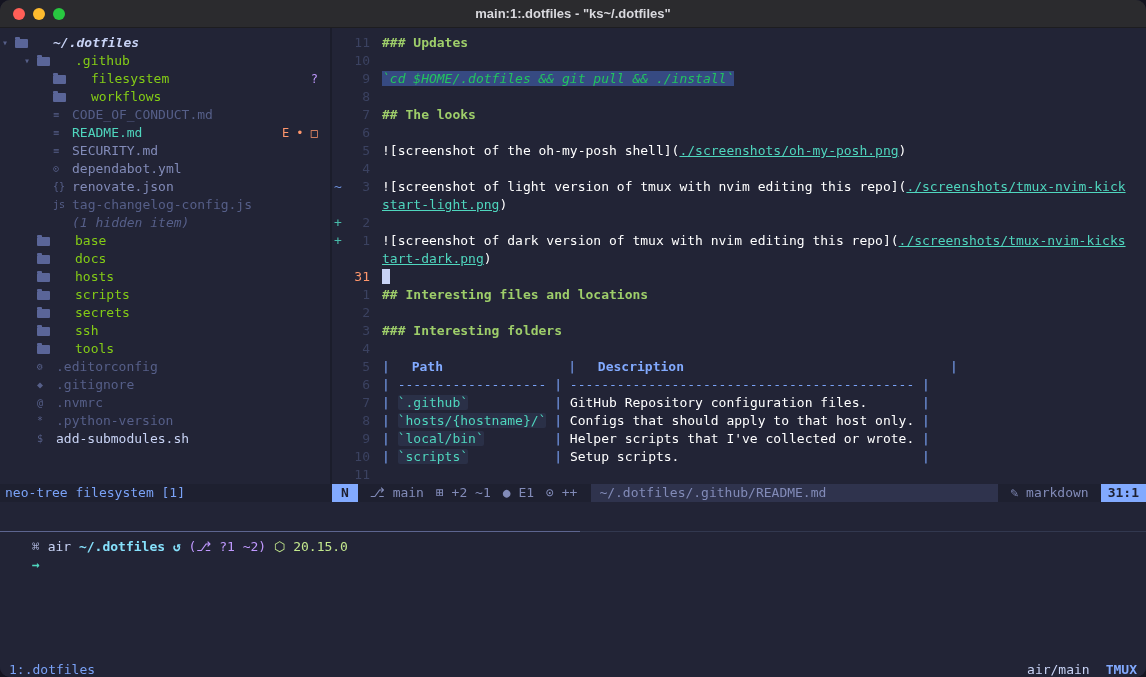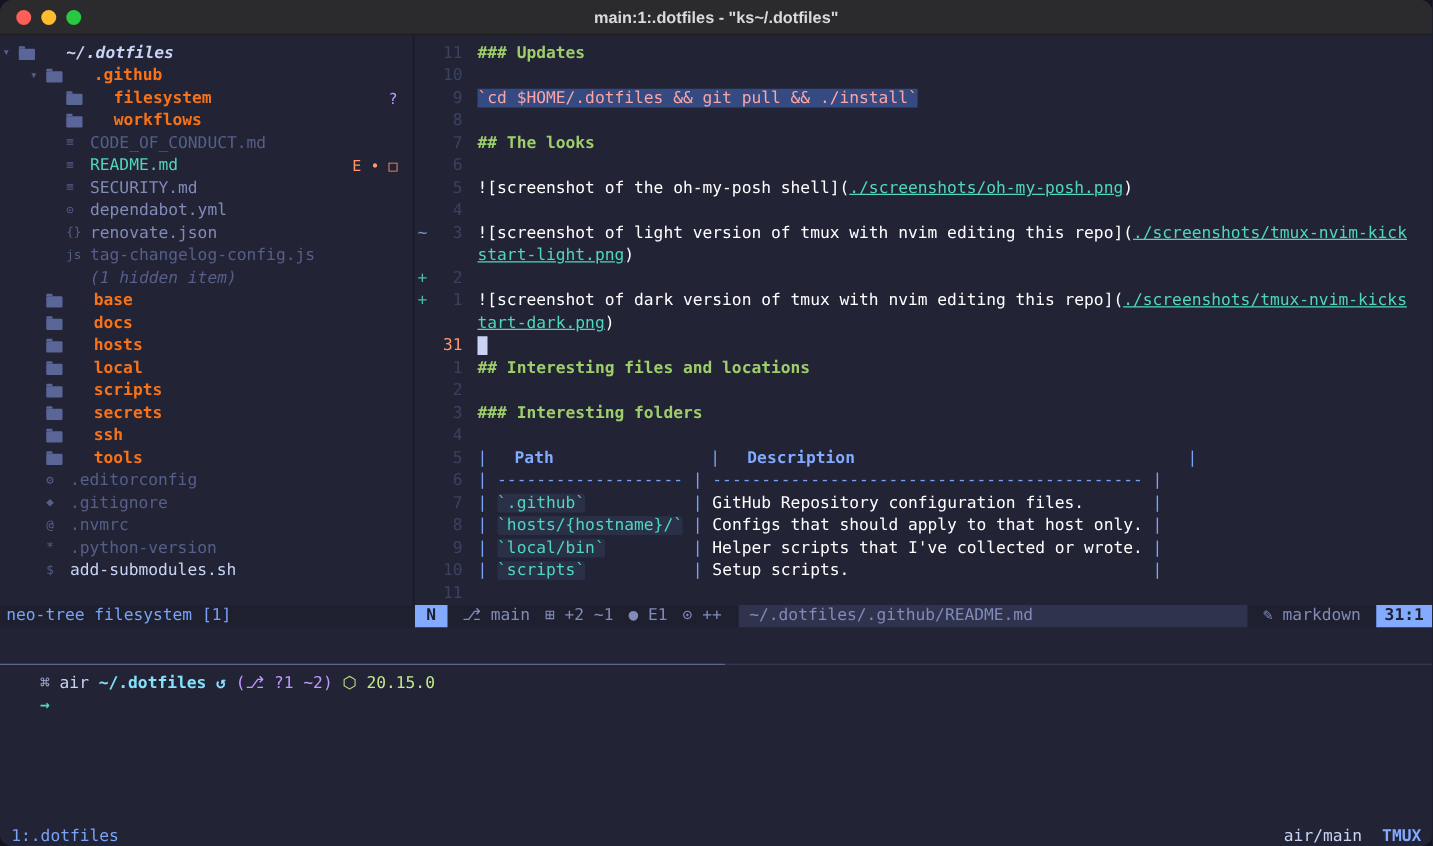--- a/index.html
+++ b/index.html
@@ -21,21 +21,21 @@
   .srow { height:18px; display:flex; align-items:center; position:relative; }
   .ind0 { padding-left:2px; } .ind1 { padding-left:24px; } .ind2 { padding-left:40px; }
   .chev { width:13px; flex:none; color:#565f89; font-size:10px; }
   .fico { display:none; width:13px; height:9px; background:#5a6598; border-radius:1px; position:relative; margin-right:6px; flex:none; }
   .fico.on { display:inline-block; }
   .fico::before { content:""; position:absolute; top:-2px; left:0; width:5px; height:2px; background:inherit; border-radius:1px 1px 0 0; }
   .gico { width:19px; flex:none; color:#565f89; font-size:10px; }
   .slabel { white-space:pre; }
   .sbadge { position:absolute; right:12px; white-space:pre; font-size:12px; }
   .c-root { color:#c8d3f5; font-style:italic; font-weight:700; }
-  .c-folder { color:#f97316;font-weight:bold; }
+  .c-folder { color:#84cc16; }
   .c-dim { color:#565f89; }
   .c-mid { color:#828bb8; }
   .c-bright { color:#c8d3f5; }
   .c-sel { color:#4fd6be; }
   .i { font-style:italic; }
   .b-q { color:#c099ff; }
   .b-marks { color:#ff966c; }
   .vsep { position:absolute; left:330px; top:0; width:2px; height:456px; background:#1b1d2b; }
 
   
@@ -43,21 +43,21 @@
   .eline { height:18px; display:flex; }
   .sign { width:12px; flex:none; text-align:center; opacity:.85; }
   .s-ch { color:#7aa2f7; } .s-add { color:#4fd6be; }
   .lnum { width:26px; flex:none; text-align:right; color:#3b4261; }
   .lnum.cur { color:#ff966c; }
   .ltext { margin-left:12px; white-space:pre; }
   .h { color:#9ece6a; font-weight:700; }
   .fg { color:#ffffff; }
   .link { color:#4fd6be; text-decoration:underline; }
   .code { color:#4fd6be; background:#2a3047; border-radius:2px; }
-  .codesel { background:#364a82; color:#fca5a5; }
+  .codesel { background:#364a82; color:#22c55e;font-style:italic; }
   .pipe { color:#7aa2f7; }
   .th { color:#82aaff; font-weight:700;margin-left:14px; }
   .dash { color:#7aa2f7; }
   .cursor { background:#c8d3f5; }
 
   
   .statusrow { position:absolute; left:0; top:456px; right:0; height:18px; background:#1e2030; display:flex; align-items:center; }
   .ntstatus { width:332px; flex:none; color:#7aa2f7; padding-left:5px; }
   .sl { flex:1; display:flex; align-items:center; height:18px; overflow:hidden; }
   .mode { background:#82aaff; color:#1e2030; font-weight:700; padding:0 9px; height:18px; }
@@ -135,23 +135,20 @@
           <span class="srow-inner" style="display:contents"><span class="chev"></span><span class="gico"></span><span class="slabel c-dim i">(1 hidden item)</span><span class="sbadge"></span></span>
         </div>
         <div class="srow ind1">
           <span class="srow-inner" style="display:contents"><span class="chev"></span><span class="fico on"></span><span class="gico"></span><span class="slabel c-folder">base</span><span class="sbadge"></span></span>
         </div>
         <div class="srow ind1">
           <span class="srow-inner" style="display:contents"><span class="chev"></span><span class="fico on"></span><span class="gico"></span><span class="slabel c-folder">docs</span><span class="sbadge"></span></span>
         </div>
         <div class="srow ind1">
           <span class="srow-inner" style="display:contents"><span class="chev"></span><span class="fico on"></span><span class="gico"></span><span class="slabel c-folder">hosts</span><span class="sbadge"></span></span>
-        </div>
-        <div class="srow ind1">
-          <span class="srow-inner" style="display:contents"><span class="chev"></span><span class="fico on"></span><span class="gico"></span><span class="slabel c-folder">local</span><span class="sbadge"></span></span>
         </div>
         <div class="srow ind1">
           <span class="srow-inner" style="display:contents"><span class="chev"></span><span class="fico on"></span><span class="gico"></span><span class="slabel c-folder">scripts</span><span class="sbadge"></span></span>
         </div>
         <div class="srow ind1">
           <span class="srow-inner" style="display:contents"><span class="chev"></span><span class="fico on"></span><span class="gico"></span><span class="slabel c-folder">secrets</span><span class="sbadge"></span></span>
         </div>
         <div class="srow ind1">
           <span class="srow-inner" style="display:contents"><span class="chev"></span><span class="fico on"></span><span class="gico"></span><span class="slabel c-folder">ssh</span><span class="sbadge"></span></span>
         </div>

